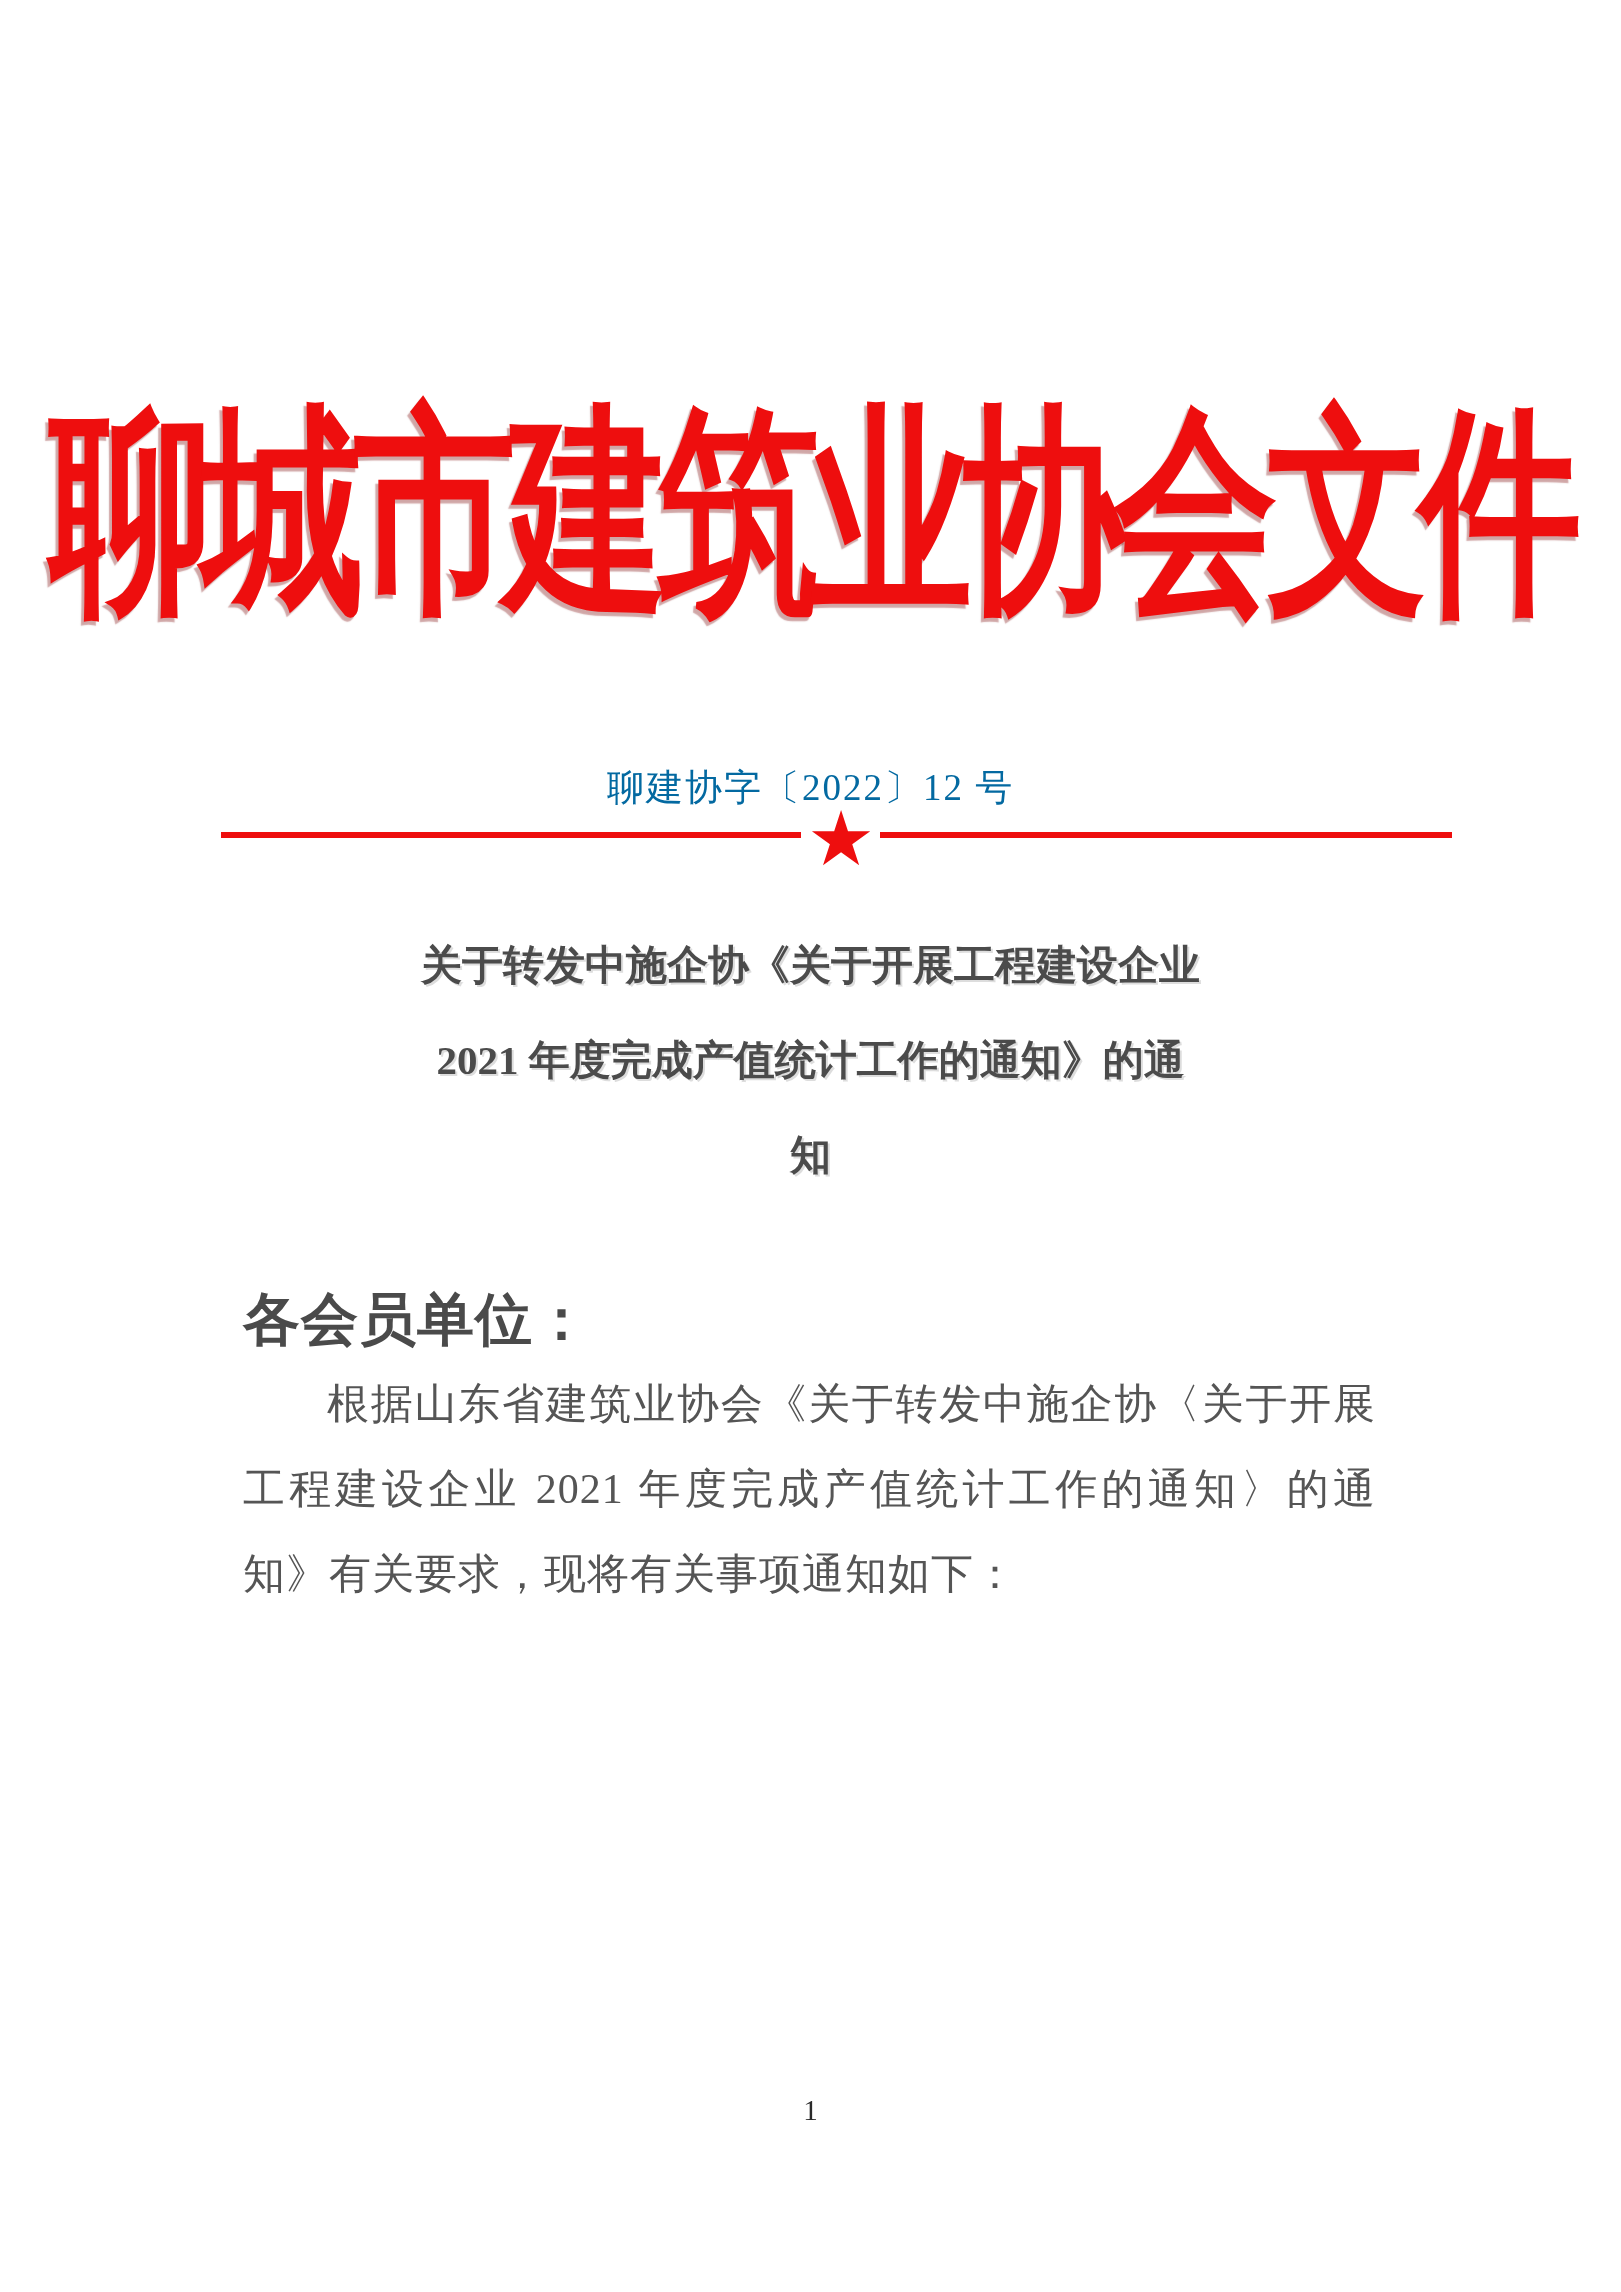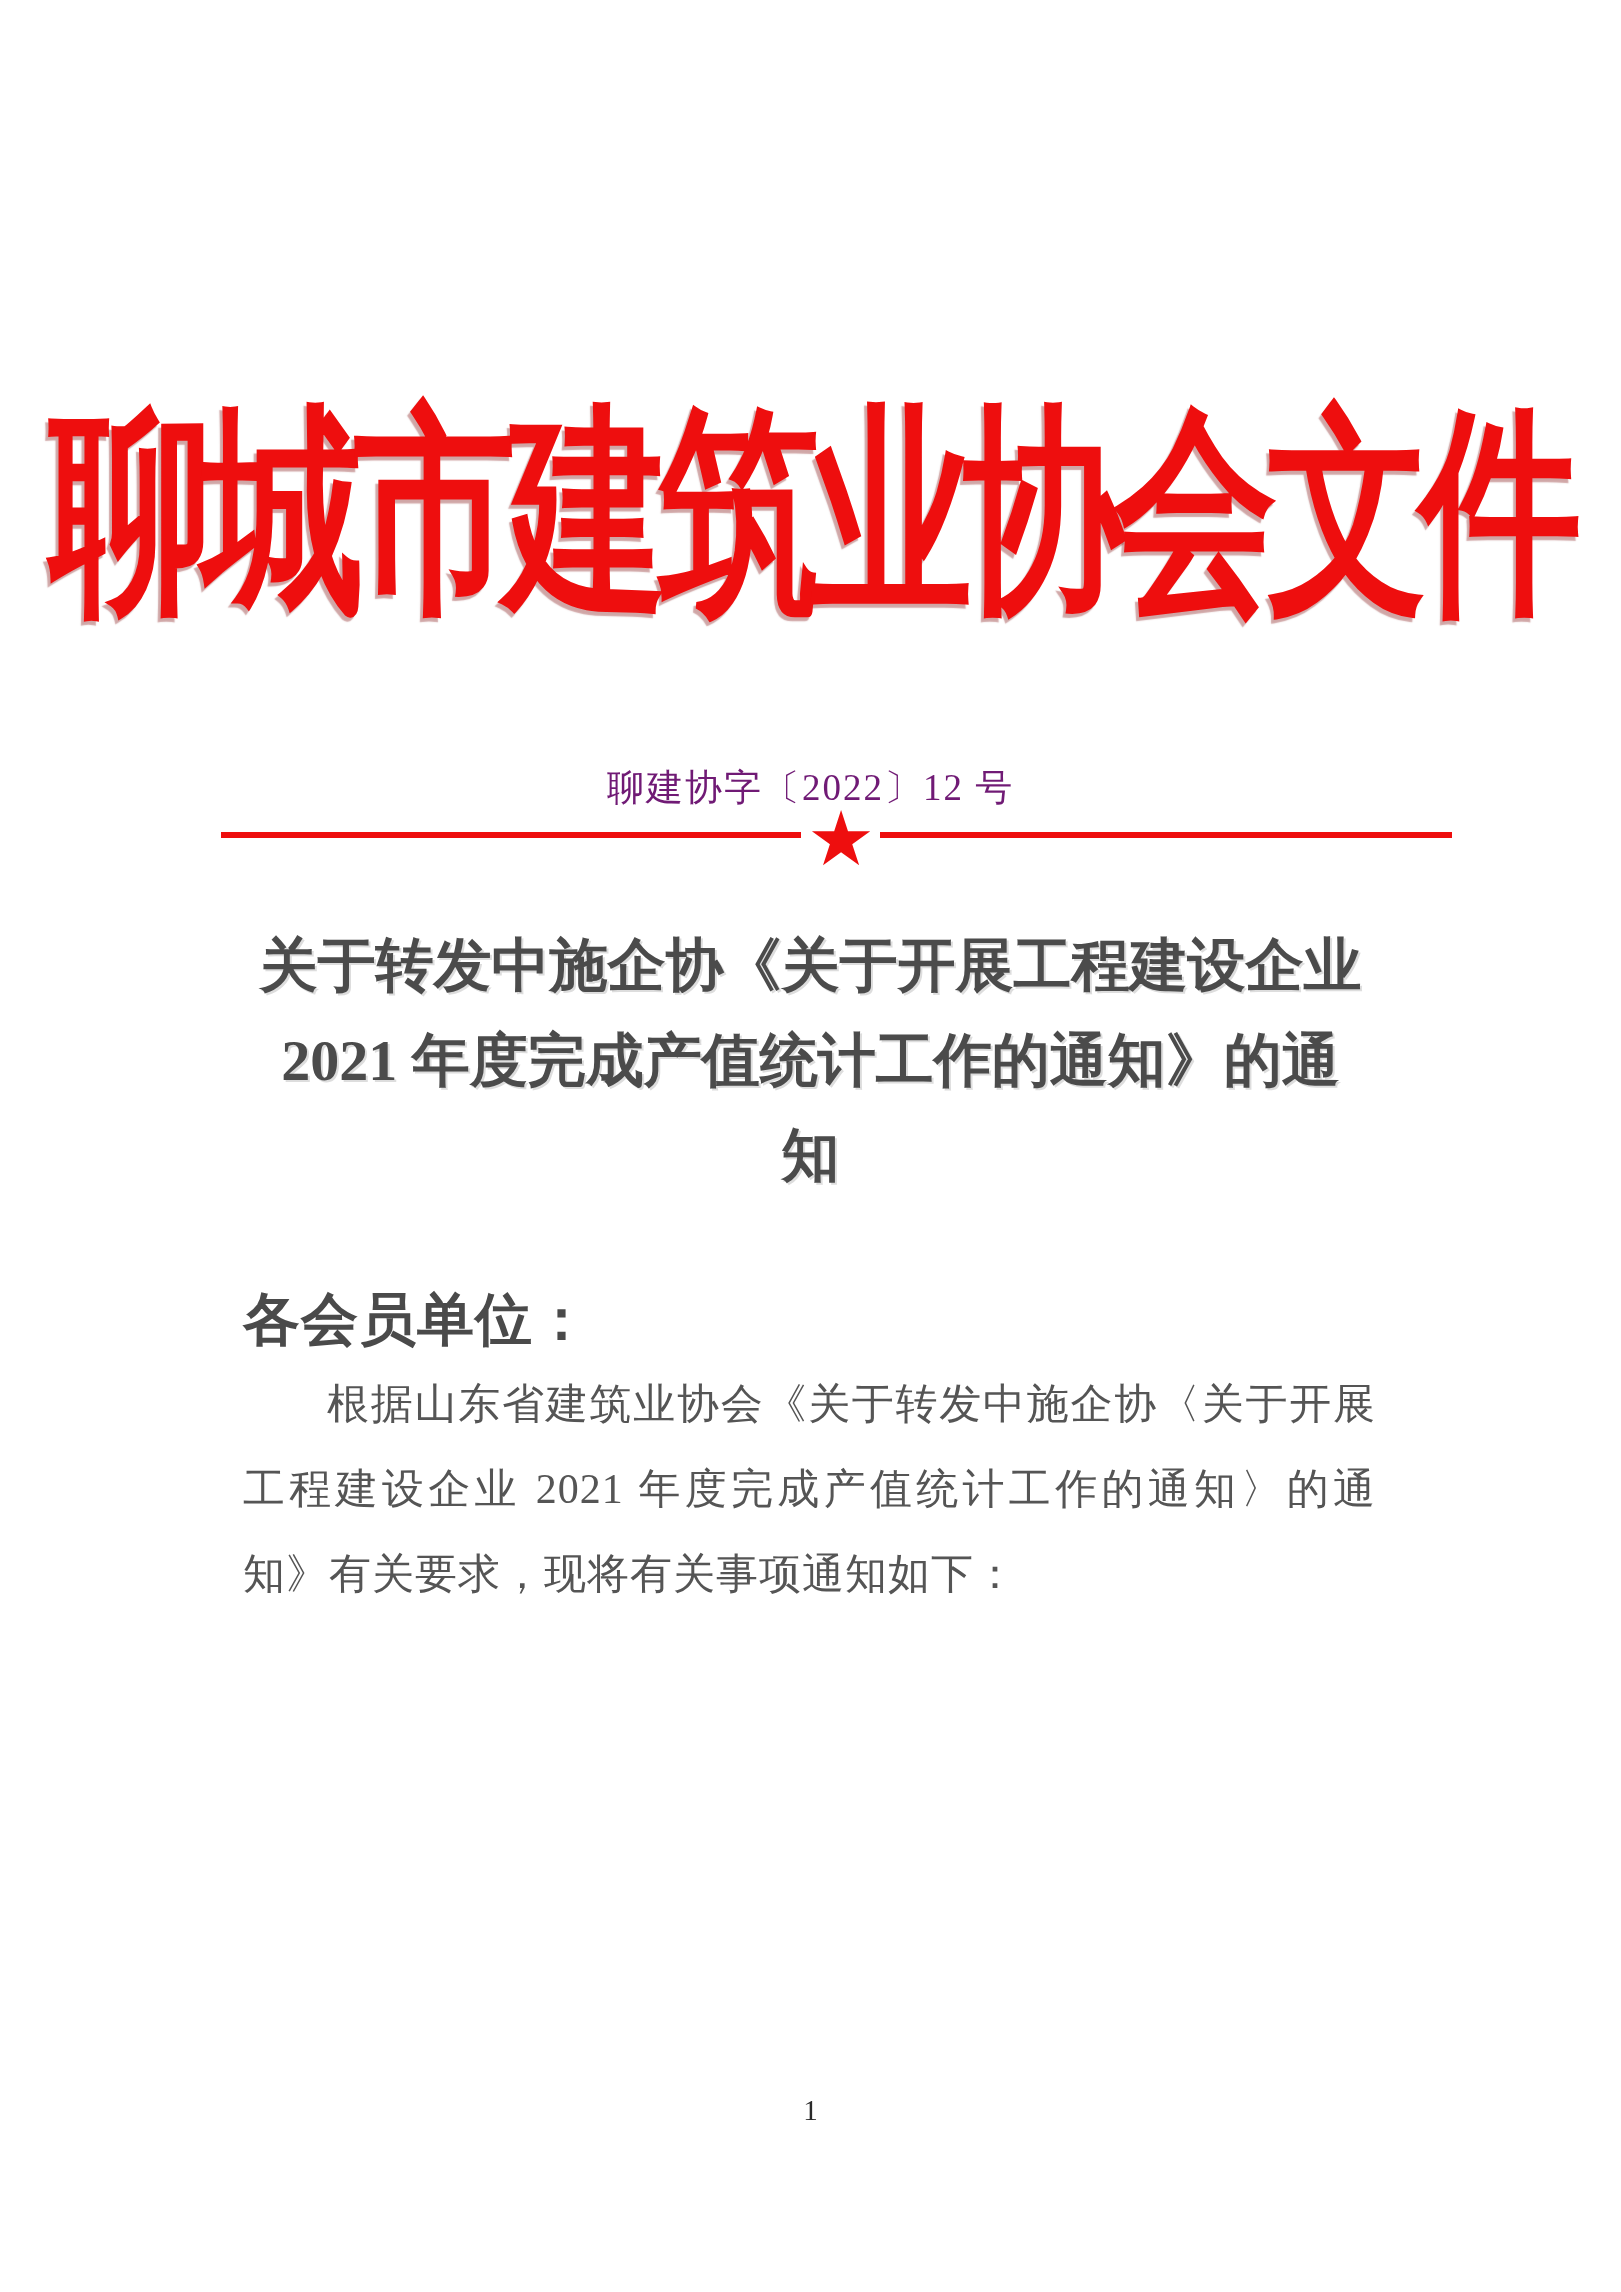--- a/index.html
+++ b/index.html
@@ -40,21 +40,21 @@
   
   .doc-number{
     position:absolute;
     top:766px;
     left:0;
     width:100%;
     text-align:center;
     font-size:37px;
     line-height:43px;
     letter-spacing:2px;
-    color:#701a75;
+    color:#0369a1;
   }
   
   .divider-line{
     position:absolute;
     top:832px;
     height:5.9px;
     background:var(--red);
   }
   .divider-line.left{ left:221px; width:580px; }
   .divider-line.right{ left:880px; width:572px; }
@@ -70,21 +70,21 @@
   }
   
   .doc-title{
     position:absolute;
     top:918px;
     left:0;
     width:100%;
     text-align:center;
     font-family:"Liberation Serif", serif;
     font-weight:bold;
-    font-size:58px;
+    font-size:41px;
     line-height:95px;
     color:#4b4b4b;
     text-shadow:2px 2px 0 rgba(120,120,120,0.25);
   }
   
   .body-block{
     position:absolute;
     top:1277px;
     left:243px;
     width:1133px;

